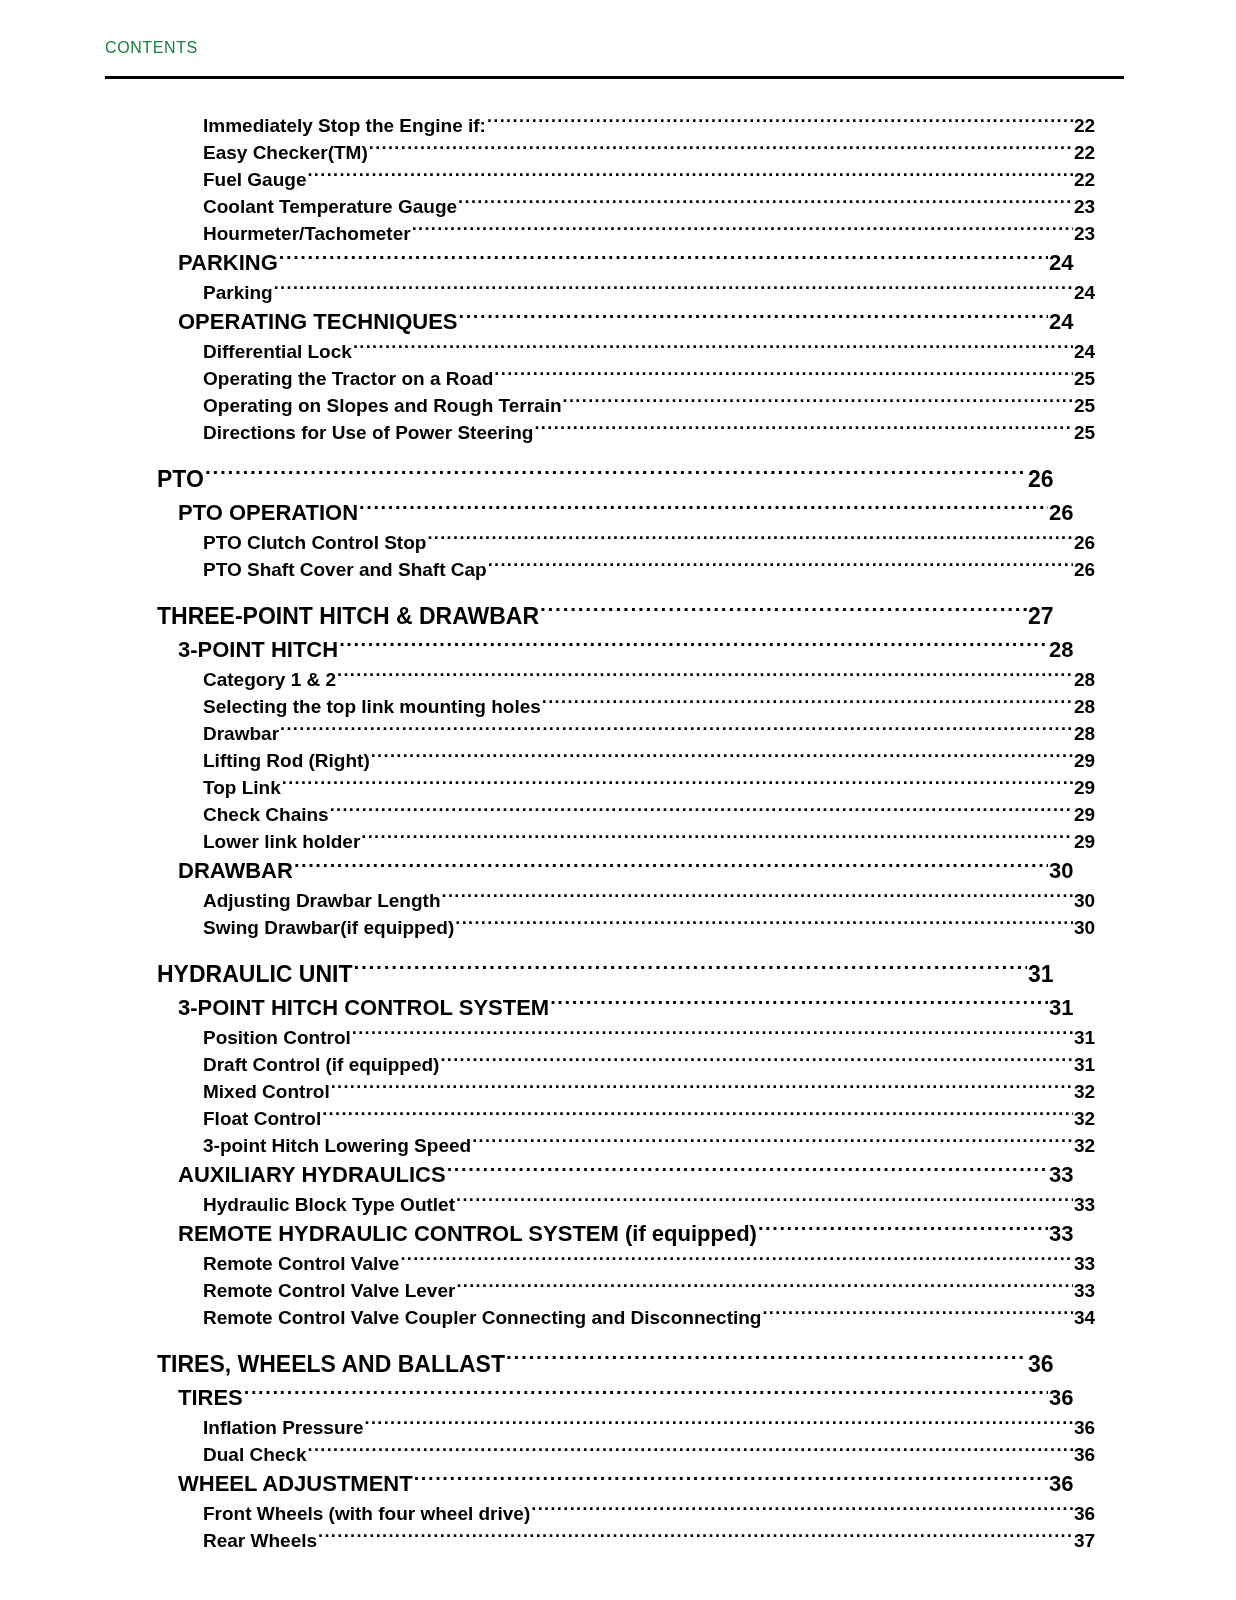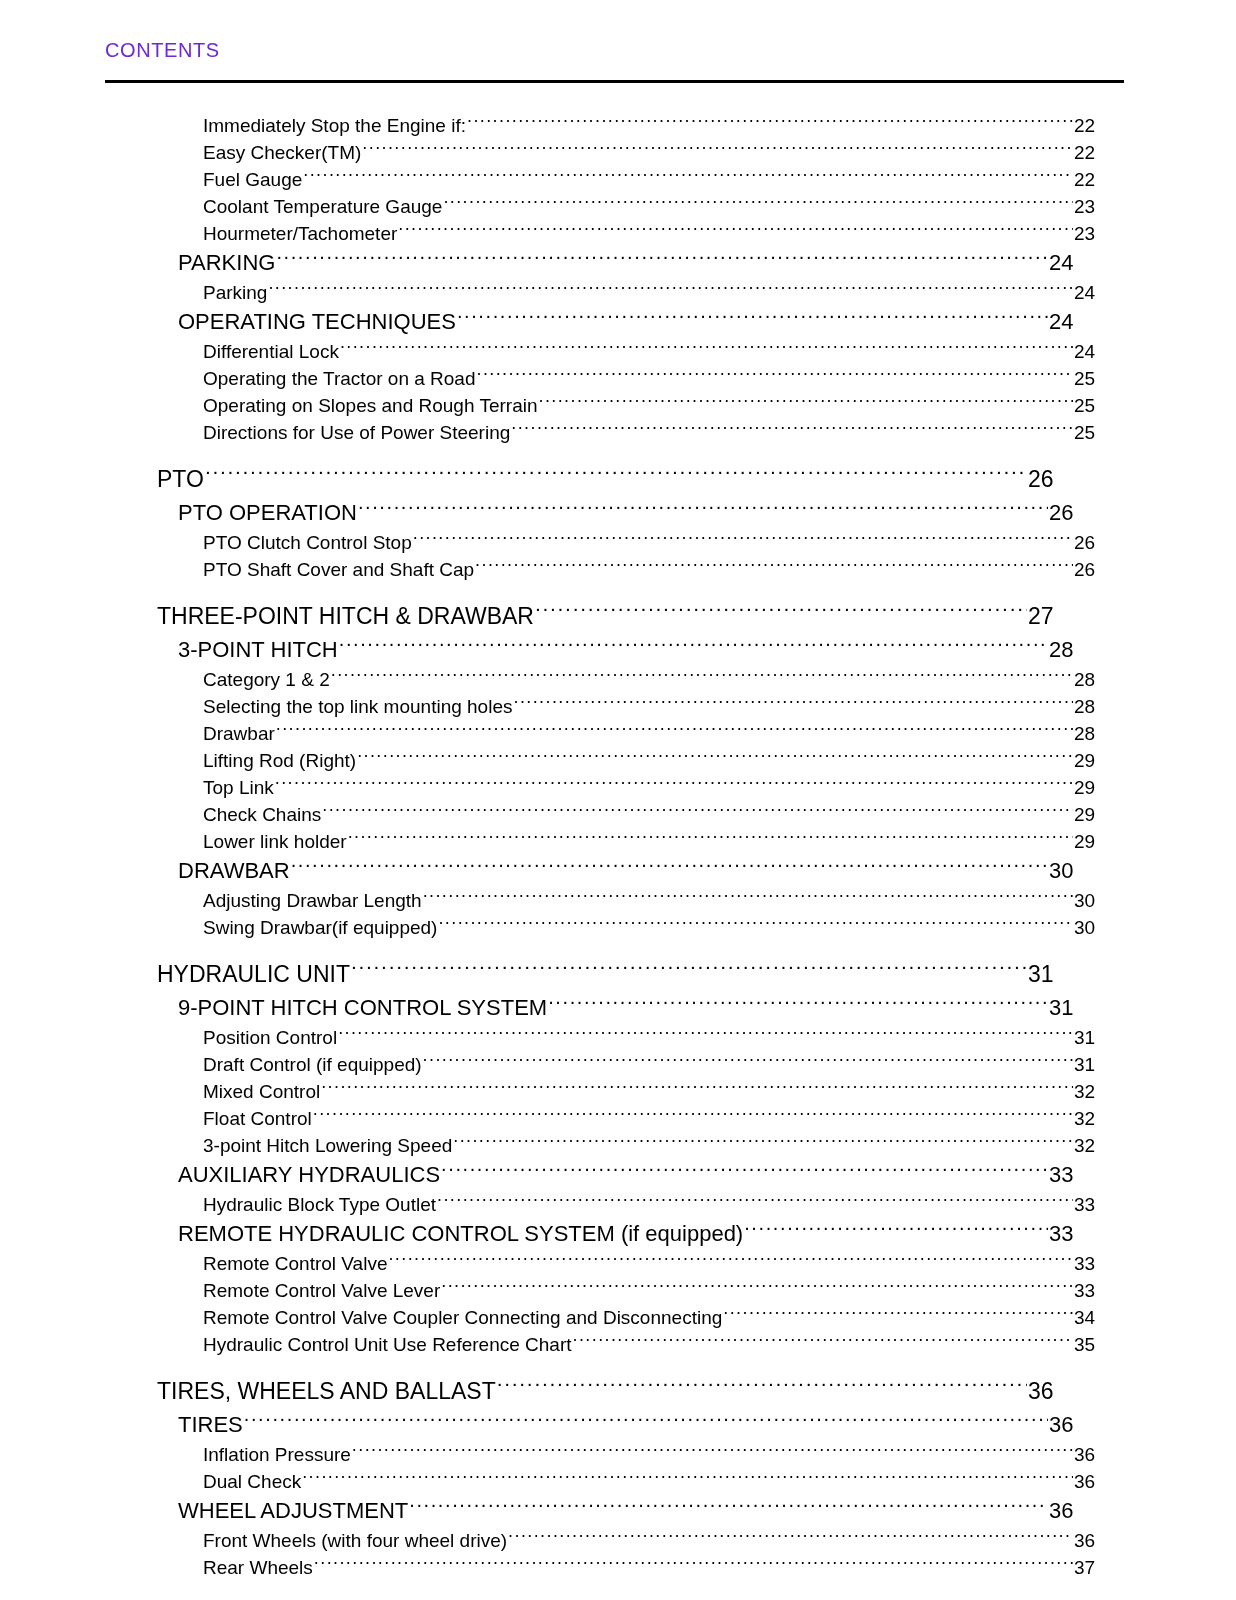--- a/index.html
+++ b/index.html
@@ -17,23 +17,23 @@
   }
 
   
   .header {
     position: absolute;
     left: 105px;
     top: 40px;
     width: 1019px;
   }
   .header-title {
-    font-size: 20px;
+    font-size: 16px;
     letter-spacing: 0.6px;
-    color: #6d28d9;
+    color: #15803d;
     line-height: 1;
     white-space: nowrap;
   }
   .header-rule {
     margin-top: 20px;
     height: 3px;
     background: #000000;
     width: 1019px;
   }
 
@@ -44,20 +44,21 @@
     top: 112px;
     width: 897px;
   }
 
   .toc-entry {
     display: flex;
     align-items: baseline;
     width: 100%;
     white-space: nowrap;
     color: #000000;
+    font-weight: bold;
   }
 
   .toc-entry .label {
     flex: 0 0 auto;
   }
   .toc-entry .leader {
     flex: 1 1 auto;
     overflow: hidden;
     margin: 0 1px;
     position: relative;
@@ -254,21 +255,21 @@
         <span class="label">Swing Drawbar(if equipped)</span>
         <span class="leader"></span>
         <span class="pageno">30</span>
       </div>
       <div class="toc-entry lvl0 gap-before">
         <span class="label">HYDRAULIC UNIT</span>
         <span class="leader"></span>
         <span class="pageno">31</span>
       </div>
       <div class="toc-entry lvl1">
-        <span class="label">9-POINT HITCH CONTROL SYSTEM</span>
+        <span class="label">3-POINT HITCH CONTROL SYSTEM</span>
         <span class="leader"></span>
         <span class="pageno">31</span>
       </div>
       <div class="toc-entry lvl2">
         <span class="label">Position Control</span>
         <span class="leader"></span>
         <span class="pageno">31</span>
       </div>
       <div class="toc-entry lvl2">
         <span class="label">Draft Control (if equipped)</span>
@@ -312,25 +313,20 @@
       </div>
       <div class="toc-entry lvl2">
         <span class="label">Remote Control Valve Lever</span>
         <span class="leader"></span>
         <span class="pageno">33</span>
       </div>
       <div class="toc-entry lvl2">
         <span class="label">Remote Control Valve Coupler Connecting and Disconnecting</span>
         <span class="leader"></span>
         <span class="pageno">34</span>
-      </div>
-      <div class="toc-entry lvl2">
-        <span class="label">Hydraulic Control Unit Use Reference Chart</span>
-        <span class="leader"></span>
-        <span class="pageno">35</span>
       </div>
       <div class="toc-entry lvl0 gap-before">
         <span class="label">TIRES, WHEELS AND BALLAST</span>
         <span class="leader"></span>
         <span class="pageno">36</span>
       </div>
       <div class="toc-entry lvl1">
         <span class="label">TIRES</span>
         <span class="leader"></span>
         <span class="pageno">36</span>

